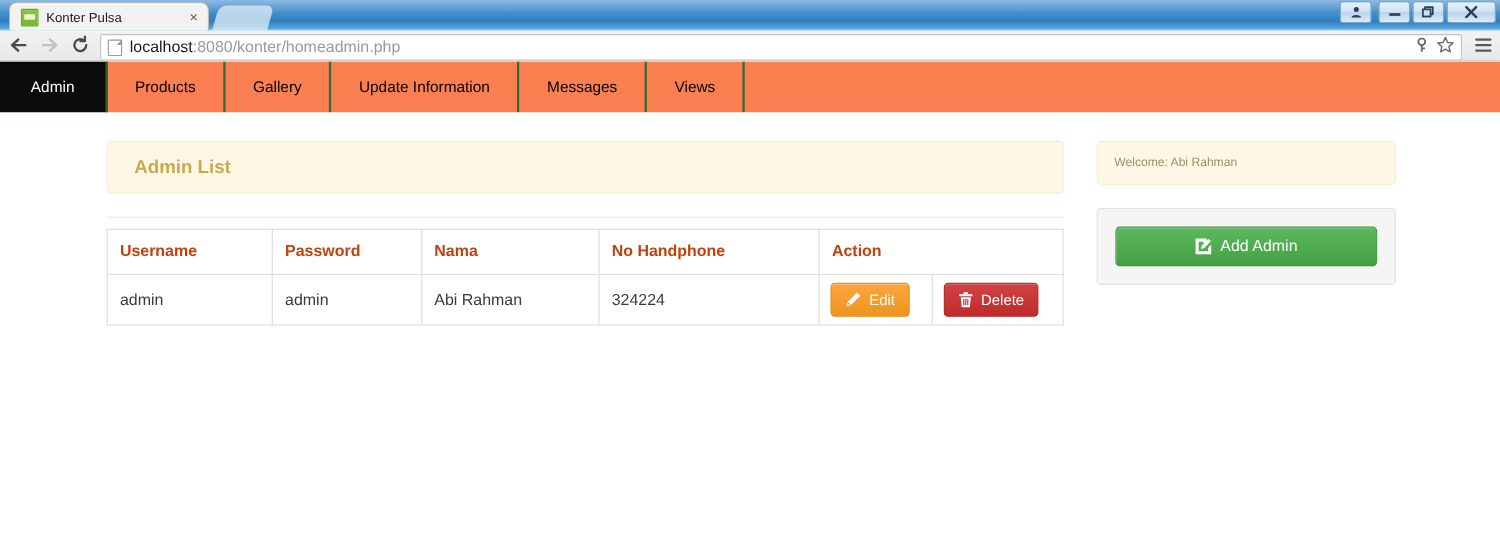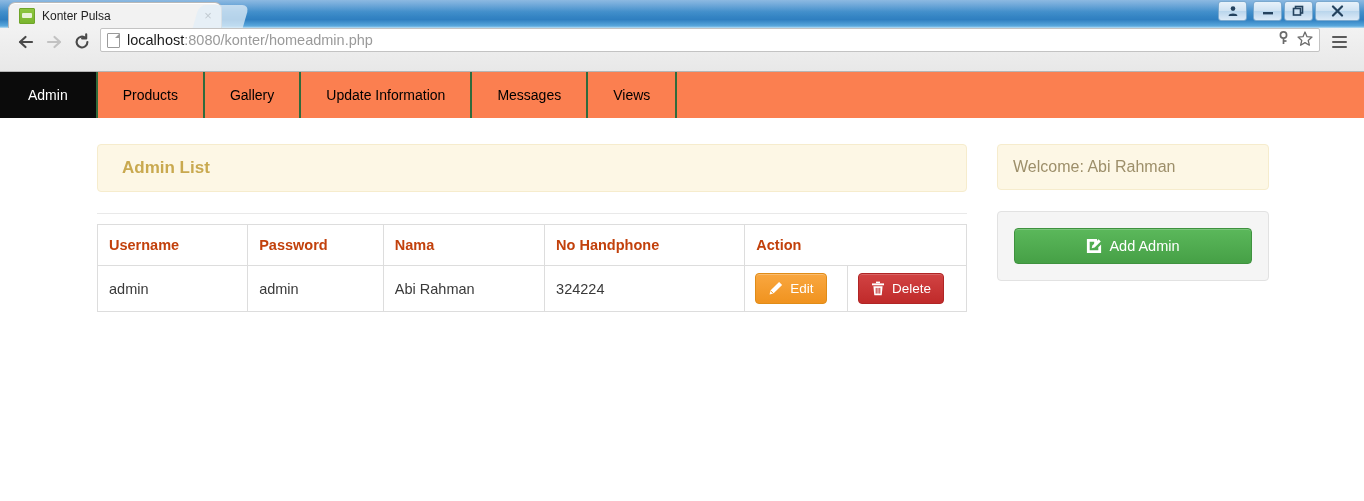--- a/index.html
+++ b/index.html
@@ -21,21 +21,21 @@
     overflow: hidden;
   }
   .titlebar-glow {
     position: absolute; left: 0; top: 0; width: 100%; height: 28px;
     background: linear-gradient(180deg, rgba(255,255,255,.30) 0%, rgba(255,255,255,.02) 42%, rgba(255,255,255,0) 60%);
     pointer-events: none;
   }
 
   .tab {
     position: absolute; left: 8px; top: 2px;
-    width: 214px; height: 26px;
+    width: 182px; height: 26px;
     background: #f2f2f2;
     border: 1px solid #b8b8b8;
     border-bottom: none;
     border-radius: 7px 7px 0 0;
     display: flex; align-items: center;
     padding: 0 6px 0 10px;
     box-shadow: inset 0 1px 0 #fff;
   }
   .tab-favicon {
     width: 16px; height: 16px; flex: 0 0 16px;
@@ -74,25 +74,25 @@
     display: flex; align-items: center; justify-content: center;
     color: #24425e; font-size: 11px; line-height: 1;
     cursor: pointer;
   }
   .wc-group { display: flex; gap: 2px; border-radius: 3px; }
   .wc.user { width: 29px; }
   .wc.close { width: 45px; }
   .wc svg { display: block; }
 
   .toolbar {
-    height: 44px;
+    height: 28px;
     background: linear-gradient(180deg,#f2f2f2 0%, #e8e8e8 100%);
     border-bottom: 1px solid #b5b5b5;
-    display: flex; align-items: flex-start;
-    padding: 0 12px;
+    display: flex; align-items: flex-end;
+    padding: 0 3px;
   }
   .navbtn {
     width: 28px; height: 28px;
     display: flex; align-items: center; justify-content: center;
     cursor: pointer; color: #5a5a5a;
   }
   .navbtn.disabled { color: #bdbdbd; }
   .omnibox {
     flex: 1 1 auto; height: 24px; margin: 0 6px 0 4px;
     background: #fff;
@@ -212,21 +212,21 @@
     box-shadow: inset 0 1px 0 rgba(255,255,255,.2);
   }
   .btn-block { width: 100%; justify-content: center; padding: 9px 12px; font-size: 14.5px; }
 
   .welcome-box {
     background: #fdf7e5;
     border: 1px solid #f6eccd;
     border-radius: 4px;
     padding: 13px 15px;
     color: #9d8f6a;
-    font-size: 16px;
+    font-size: 11px;
   }
   .side-panel {
     margin-top: 21px;
     background: #f5f5f5;
     border: 1px solid #e2e2e2;
     border-radius: 4px;
     padding: 16px;
   }
 </style>
 </head>

